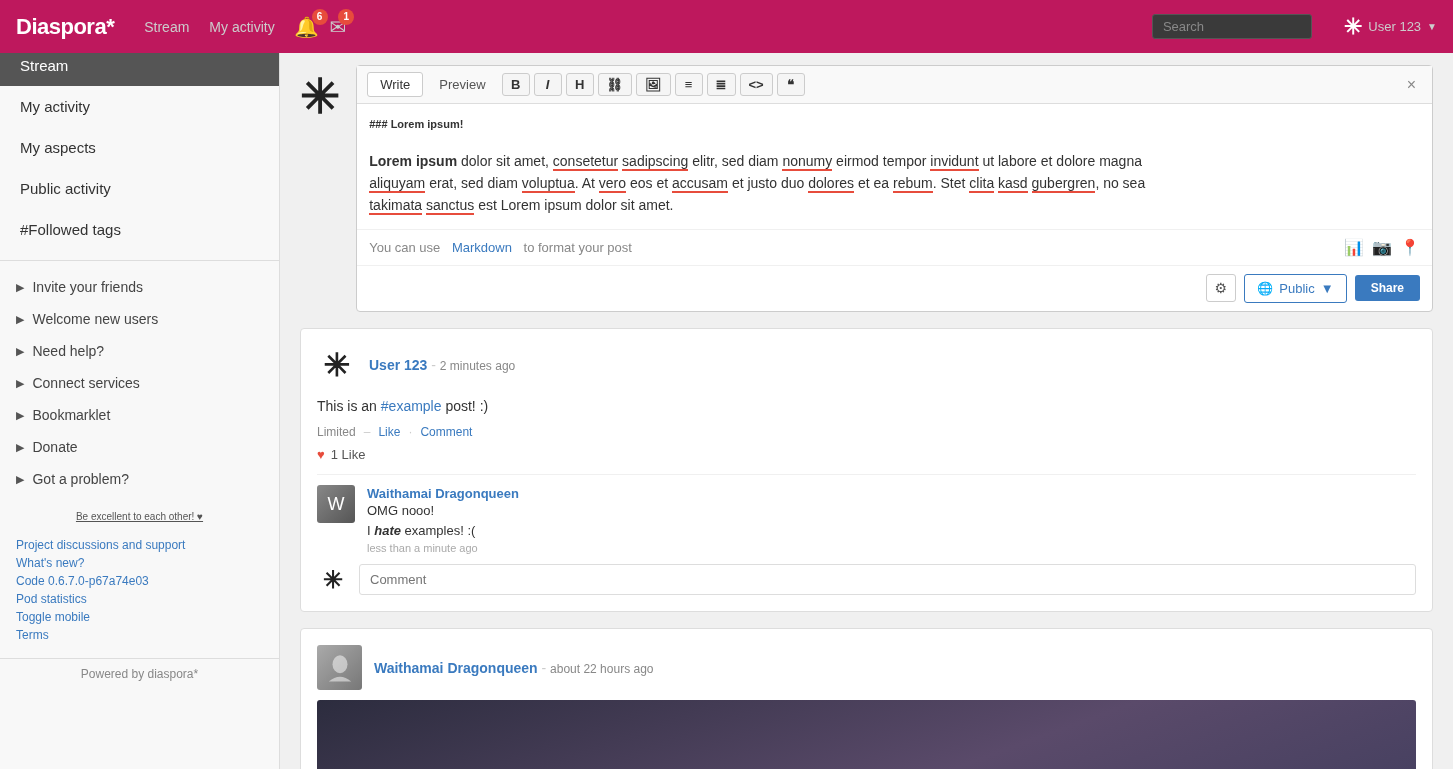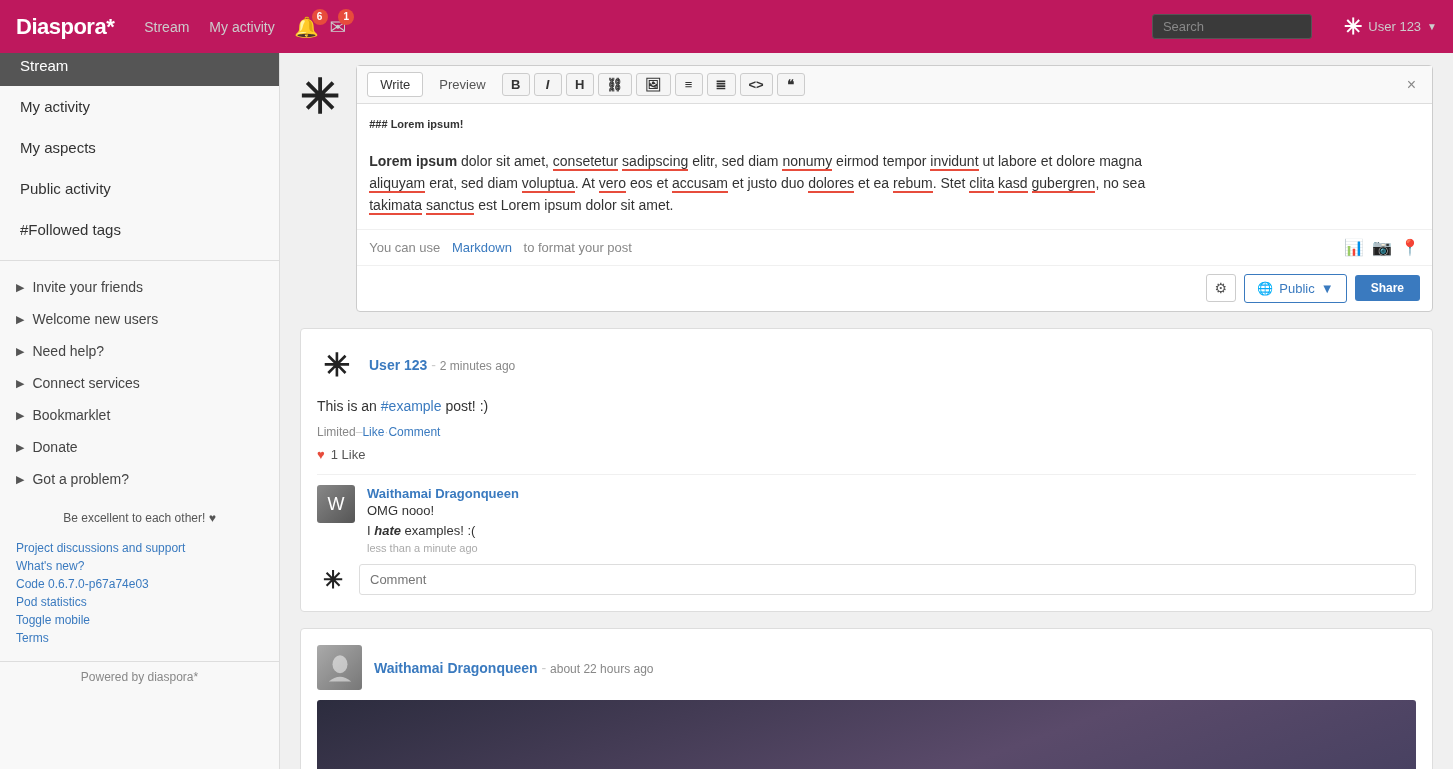--- a/index.html
+++ b/index.html
@@ -125,23 +125,24 @@
       align-items: center;
       padding: 8px 16px;
       cursor: pointer;
       color: #444;
       font-size: 14px;
       gap: 8px;
     }
     .sidebar-arrow { color: #555; font-size: 11px; }
     .sidebar-footer {
       padding: 16px 20px 8px;
-      font-size: 12px;
+      font-size: 10px;
       color: #555;
       text-align: center;
+      text-decoration: underline;
     }
     .sidebar-links {
       padding: 8px 16px;
       display: flex;
       flex-direction: column;
       gap: 4px;
     }
     .sidebar-links a {
       color: #3a7abf;
       text-decoration: none;
@@ -341,20 +342,21 @@
     }
     .post-time {
       color: #888;
       font-size: 12px;
     }
     .post-text { font-size: 14px; line-height: 1.6; margin-bottom: 8px; }
     .post-tag { color: #3a7abf; }
     .post-actions {
       display: flex;
       align-items: center;
+      gap: 8px;
       font-size: 12px;
       color: #888;
       margin: 8px 0;
     }
     .post-actions a {
       color: #3a7abf;
       text-decoration: none;
       cursor: pointer;
     }
     .like-row {

